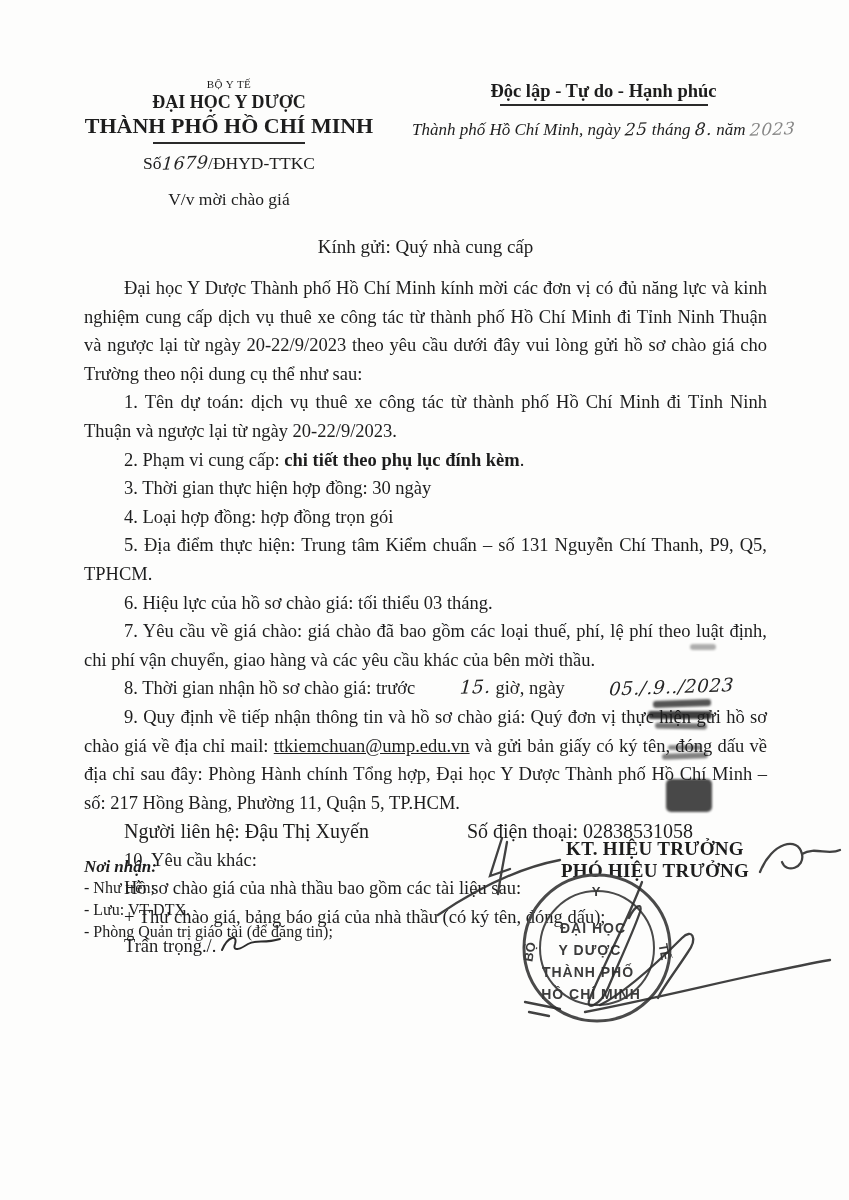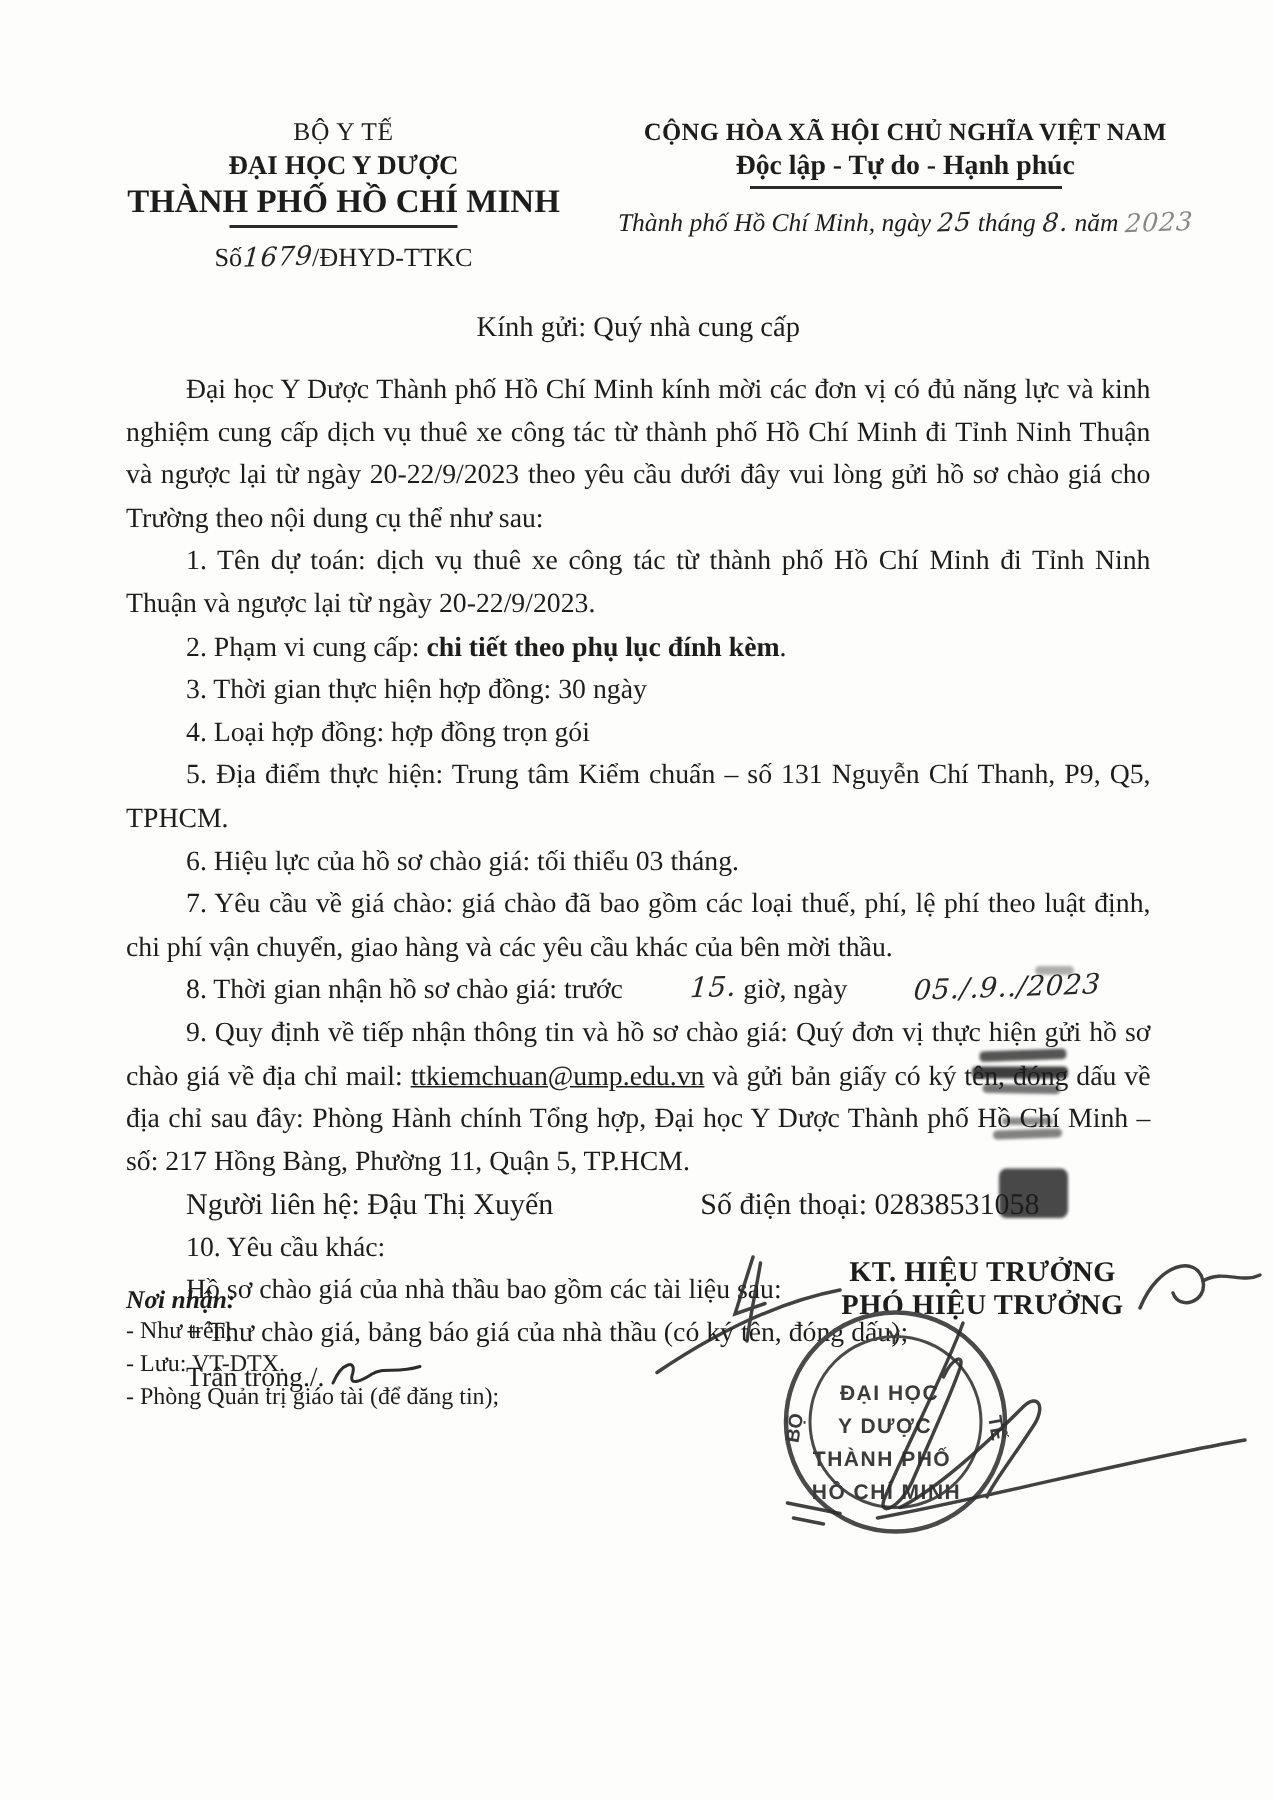--- a/index.html
+++ b/index.html
@@ -10,21 +10,21 @@
     margin:0 auto;
     background:#fdfdfc;
     color:#1d1d1d;
     font-family:"Liberation Serif", serif;
     overflow:hidden;
   }
   
   .header { display:flex; padding:78px 36px 0 64px; }
   .hdr-left { width:330px; text-align:center; flex-shrink:0; }
   .hdr-right { flex:1; text-align:center; }
-  .hl1 { font-size:17px; letter-spacing:.5px; }
+  .hl1 { font-size:11px; letter-spacing:.5px; }
   .hl2 { font-size:18px; font-weight:bold; margin-top:2px; }
   .hl3 { font-size:22px; font-weight:bold; }
   .rule-left  { width:152px; border-bottom:2px solid #2a2a2a; margin:3px auto 0; }
   .rule-right { width:208px; border-bottom:2px solid #2a2a2a; margin:2px auto 0; }
   .num-line { font-size:17.5px; margin-top:9px; }
   .subject  { font-size:17.5px; margin-top:15px; }
   .hr1 { font-size:16.5px; font-weight:bold; letter-spacing:.2px; }
   .hr2 { font-size:18.5px; font-weight:bold; margin-top:3px; }
   .date-line { font-size:17px; font-style:italic; margin-top:13px; }
   
@@ -79,23 +79,23 @@
 
   <div class="header">
     <div class="hdr-left">
       <div class="hl1">BỘ Y TẾ</div>
       <div class="hl2">ĐẠI HỌC Y DƯỢC</div>
       <div class="hl3">THÀNH PHỐ HỒ CHÍ MINH</div>
       <div class="rule-left"></div>
       <div class="num-line">
         <span>Số</span><span class="hw">1679</span><span>/ĐHYD-TTKC</span>
       </div>
+      <div class="subject">V/v mời chào giá</div>
     </div>
     <div class="hdr-right">
-      <div class="hr1">CỘNG HÒA XÃ HỘI CHỦ NGHĨA VIỆT NAM</div>
       <div class="hr2">Độc lập - Tự do - Hạnh phúc</div>
       <div class="rule-right"></div>
       <div class="date-line">
         <span>Thành phố Hồ Chí Minh, ngày</span>
         <span class="hw">25</span>
         <span>tháng</span>
         <span class="hw">8.</span>
         <span>năm</span>
         <span class="hw hw-faint">2023</span>
       </div>

